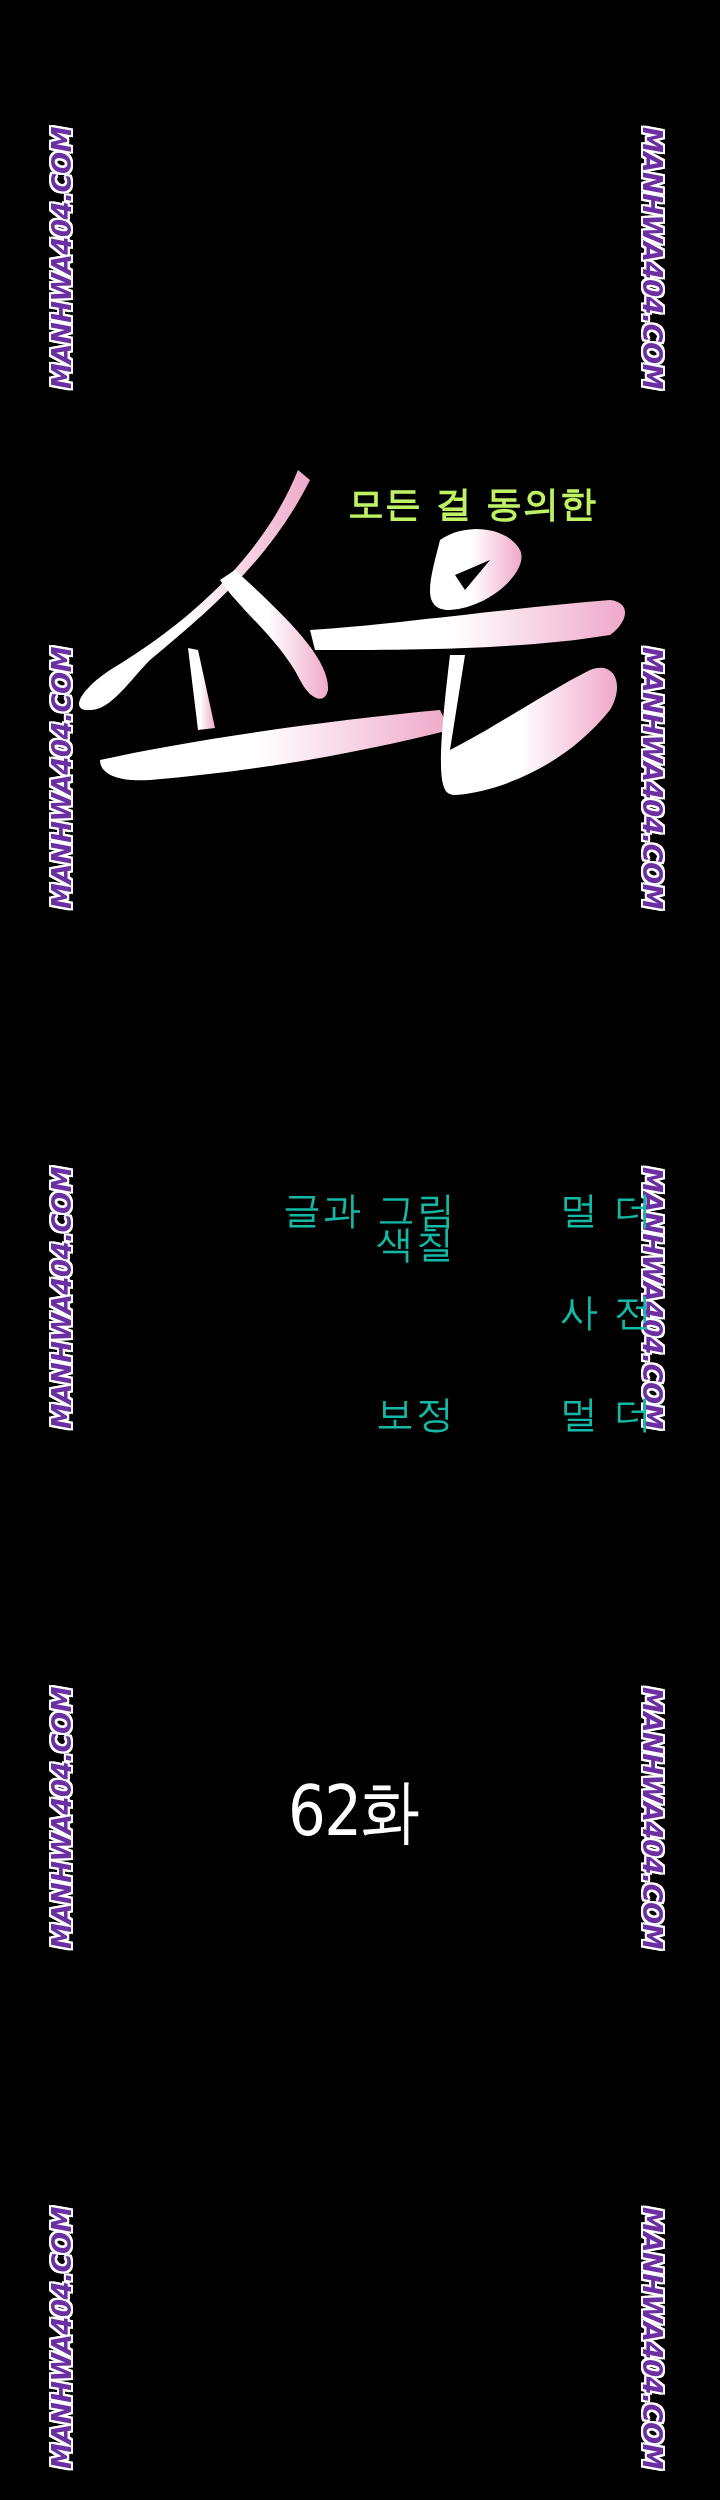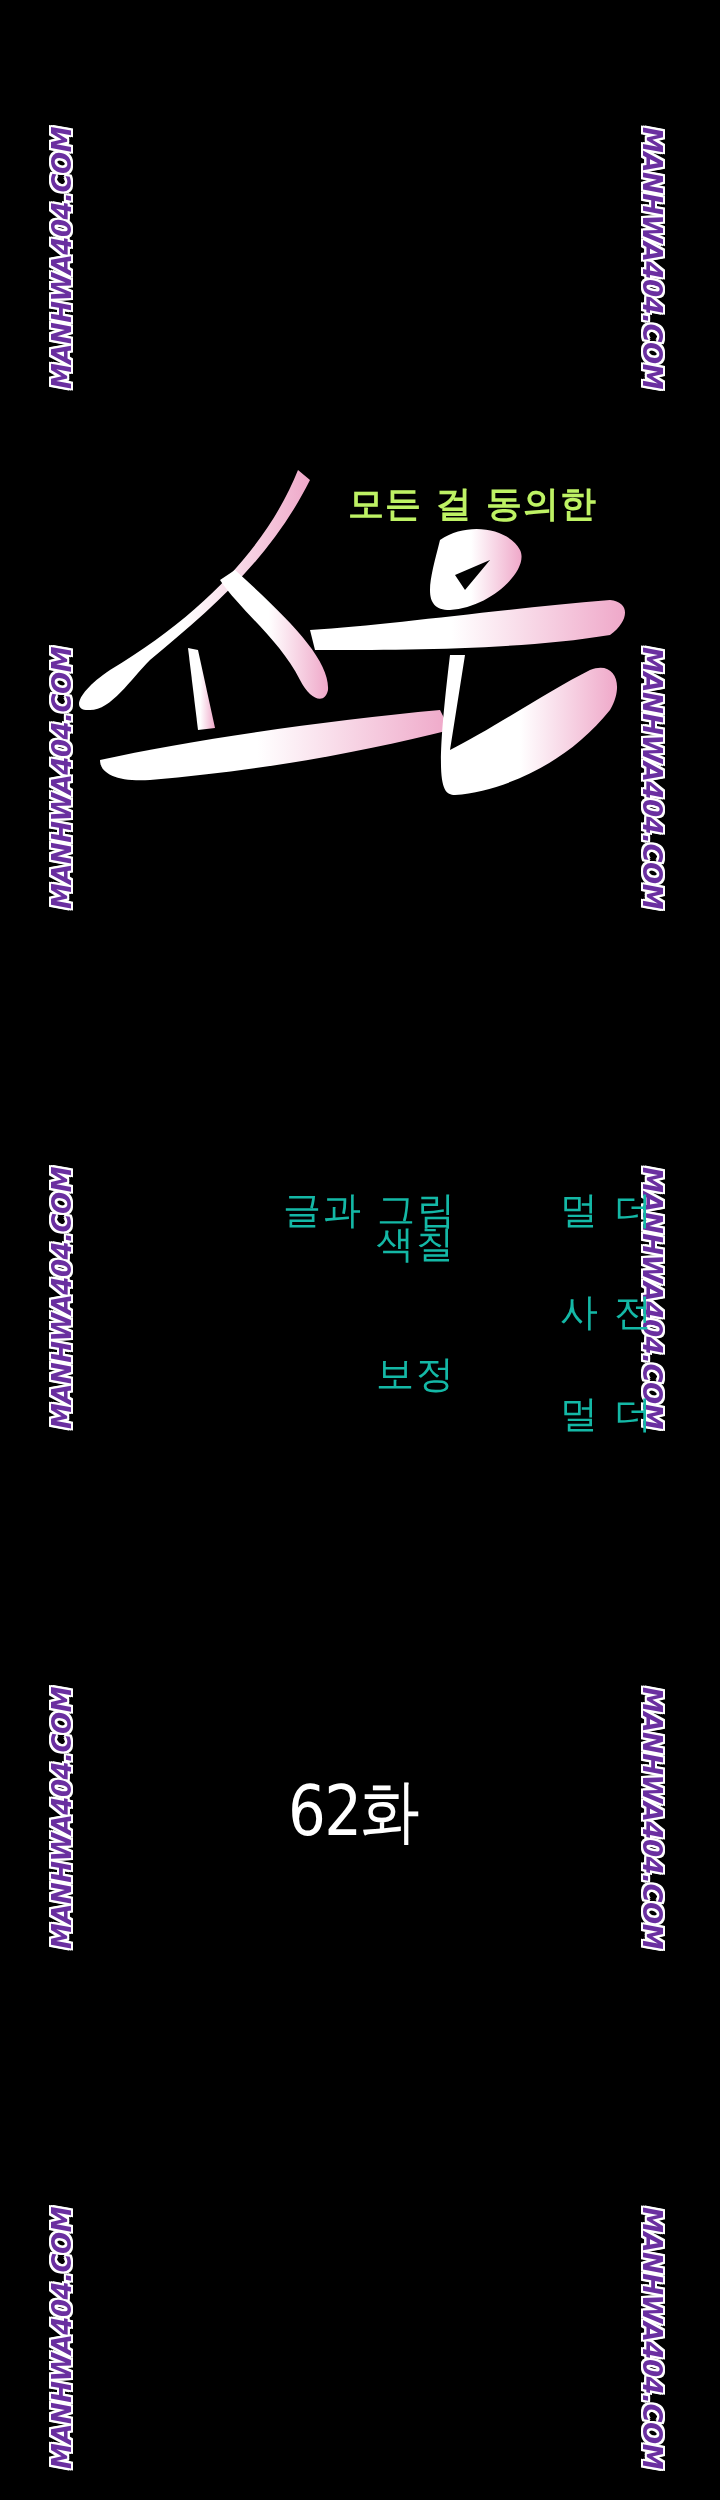--- a/index.html
+++ b/index.html
@@ -82,16 +82,16 @@
     <path d="M240 170 C320 165 420 150 540 140 C560 142 560 160 540 175 C450 190 330 190 245 190 Z"></path>
 
     <path d="M380 195 L395 195 L380 290 C420 270 480 230 520 210 C545 200 555 225 540 250 C500 300 440 330 385 335 C370 335 365 320 380 195 Z"></path>
   </g>
 </svg>
 
 <div class="credits" style="left:283px; top:1185px">글과 그림</div>
 <div class="credits" style="left:560px; top:1185px">멀 더</div>
 <div class="credits" style="left:376px; top:1219px">색칠</div>
 <div class="credits" style="left:560px; top:1287px">사 전</div>
-<div class="credits" style="left:376px; top:1349px">보정</div>
+<div class="credits" style="left:376px; top:1389px">보정</div>
 <div class="credits" style="left:560px; top:1389px">멀 더</div>
 
 <div class="chapter">62화</div>
 
 </body></html>

